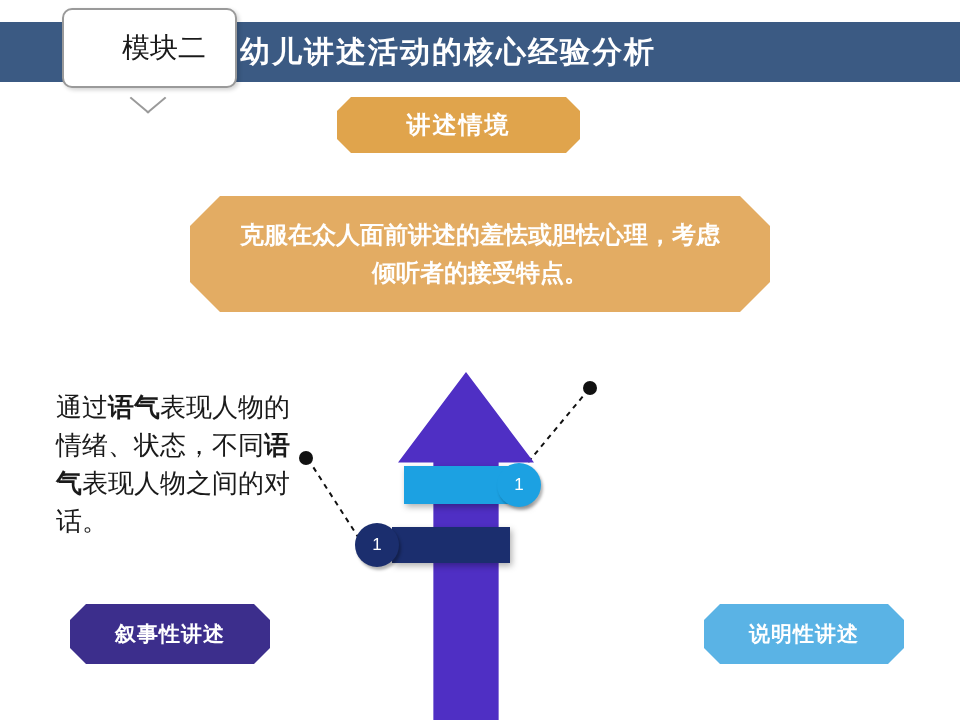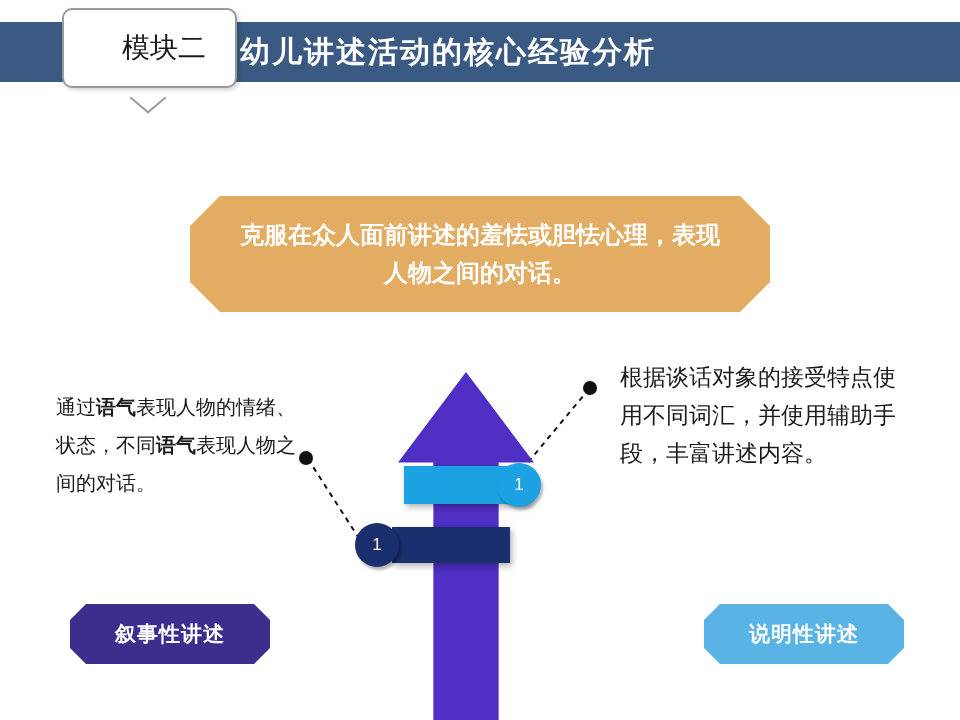--- a/index.html
+++ b/index.html
@@ -200,21 +200,21 @@
     justify-content: center;
     box-shadow: 2px 3px 3px rgba(0,0,0,0.3);
   }
 
   
   .text-left {
     position: absolute;
     left: 56px;
     top: 388px;
     width: 240px;
-    font-size: 20px;
+    font-size: 26px;
     line-height: 38px;
     color: #1a1a1a;
   }
   .text-right {
     position: absolute;
     left: 620px;
     top: 358px;
     width: 290px;
     font-size: 23px;
     line-height: 38px;
@@ -235,41 +235,41 @@
 </head>
 <body>
 
 <div id="slide">
 
   <div class="header-bar"></div>
   <div class="header-title">幼儿讲述活动的核心经验分析</div>
   <div class="module-tail"></div>
   <div class="module-tag">模块二</div>
 
+  <div class="oct banner-situation">讲述情境</div>
 
   <div class="oct banner-body">
-    <span class="txt">克服在众人面前讲述的羞怯或胆怯心理，表现人物之间的对话。</span>
+    <span class="txt">克服在众人面前讲述的羞怯或胆怯心理，考虑倾听者的接受特点。</span>
   </div>
 
   <svg class="connectors" viewBox="0 0 960 720">
     <line x1="308" y1="459" x2="360" y2="540" stroke="#111111" stroke-width="2" stroke-dasharray="5,5"></line>
     <circle cx="306" cy="458" r="7" fill="#111111"></circle>
     <line x1="589" y1="389" x2="520" y2="472" stroke="#111111" stroke-width="2" stroke-dasharray="5,5"></line>
     <circle cx="590" cy="388" r="7" fill="#111111"></circle>
   </svg>
 
   <div class="arrow"></div>
 
   <div class="bar-blue"></div>
   <div class="bubble-blue">1</div>
   <div class="bar-navy"></div>
   <div class="bubble-navy">1</div>
 
   <div class="text-left">
     <span>通过</span><b>语气</b><span>表现人物的情绪、状态，不同</span><b>语气</b><span>表现人物之间的对话。</span>
   </div>
 
-  <div class="text-right">根据谈话对象的接受特点使用不同词汇，并使用辅助手段，丰富讲述内容。</div>
 
   <div class="oct label-narrative">叙事性讲述</div>
   <div class="oct label-explanatory">说明性讲述</div>
 
 </div>
 
 </body></html>

